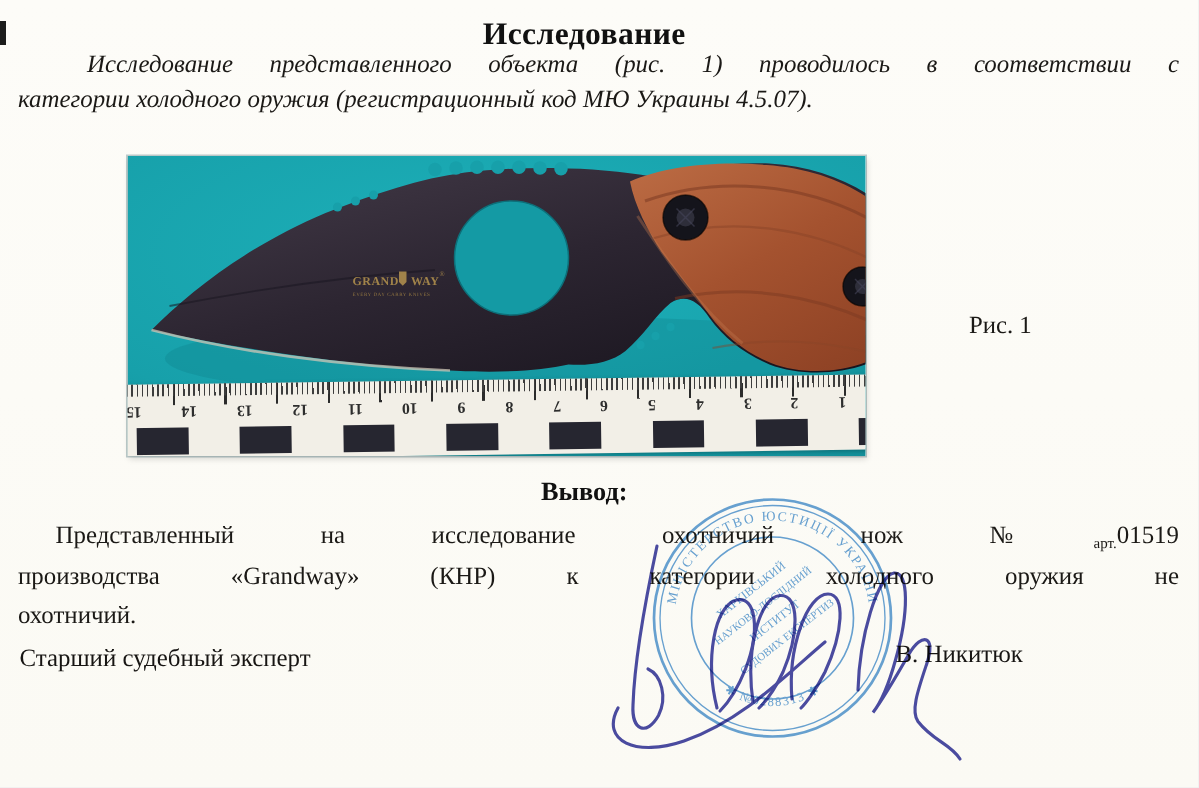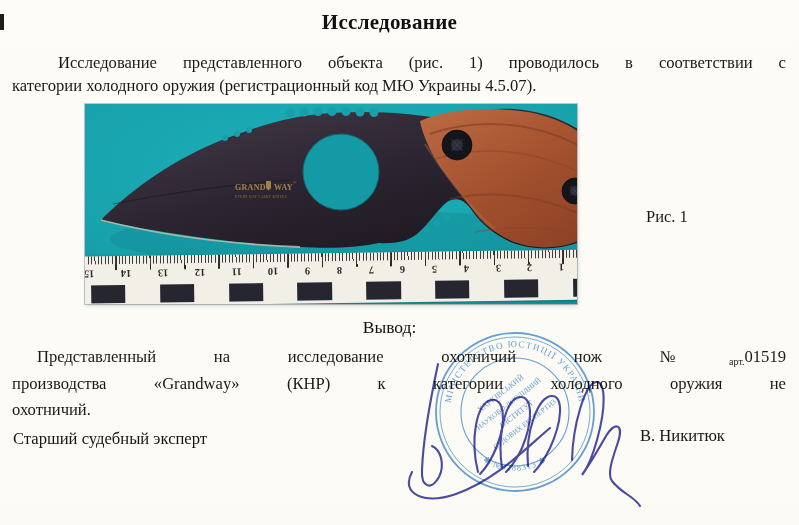--- a/index.html
+++ b/index.html
@@ -2,32 +2,32 @@
 <html><head>
 <meta charset="utf-8">
 <style>
   html,body{margin:0;padding:0;}
   body{width:799px;height:525px;overflow:hidden;background:#e9e9e9;}
   .page{position:relative;width:799px;height:525px;background:linear-gradient(180deg,#fdfcf8 0%,#fbfaf4 100%);
         font-family:"Liberation Serif","DejaVu Serif",serif;color:#171513;}
   .speck{position:absolute;left:0;top:14px;width:4px;height:16px;background:#1c1c1c;}
   .doc-title{position:absolute;top:10px;left:0;right:20px;text-align:center;font-weight:bold;font-size:21px;letter-spacing:.3px;color:#111;}
   .para{position:absolute;left:12px;right:13px;font-size:16.6px;color:#1b1916;}
-  .p1{top:51px;line-height:23.4px;}
+  .p1{top:31px;line-height:23.4px;font-style:italic;}
   .p2{top:344px;line-height:26.6px;}
   .jline{text-align:justify;text-align-last:justify;}
   .lline{text-align:left;}
   .indent1{text-indent:46px;}
   .indent2{text-indent:25px;}
   sub.artsub{font-size:10px;vertical-align:-3px;line-height:0;}
   .nowrap{white-space:nowrap;}
   .fig-caption{position:absolute;left:646px;top:171px;font-size:16.5px;color:#1b1916;margin-top:36px;}
-  .concl-head{position:absolute;top:317px;left:0;right:20px;text-align:center;font-weight:normal;font-size:17.5px;color:#111;}
+  .concl-head{position:absolute;top:317px;left:0;right:20px;text-align:center;font-weight:bold;font-size:17.5px;color:#111;}
   .signer-role{position:absolute;left:13px;top:429px;font-size:16.6px;}
-  .signer-name{position:absolute;left:597px;top:426px;font-size:16.6px;padding-left:43px;}
+  .signer-name{position:absolute;left:597px;top:426px;font-size:16.6px;}
   
   .photo{position:absolute;left:85px;top:104px;width:492px;height:200px;overflow:hidden;box-shadow:0 0 0 1px rgba(0,60,70,.25),1px 2px 4px rgba(0,0,0,.15);}
   .photo svg{display:block;}
   .ruler{position:absolute;left:-8px;top:149px;width:526px;height:50px;background:#f2efe7;transform:rotate(-0.8deg);box-shadow:0 1px 3px rgba(0,40,45,.35);}
   .ruler-ticks{position:absolute;top:0;left:4px;right:4px;height:14px;
      background-image:
        repeating-linear-gradient(90deg,#3d3d3d 0 1px,transparent 1px 3.44px),
        repeating-linear-gradient(90deg,#2b2b2b 0 1.5px,transparent 1.5px 34.4px);
      background-size:100% 8px,100% 14px;background-repeat:no-repeat;}
   .ruler-nums{position:absolute;top:12px;left:0;right:0;display:flex;justify-content:space-between;padding:0 7px;

